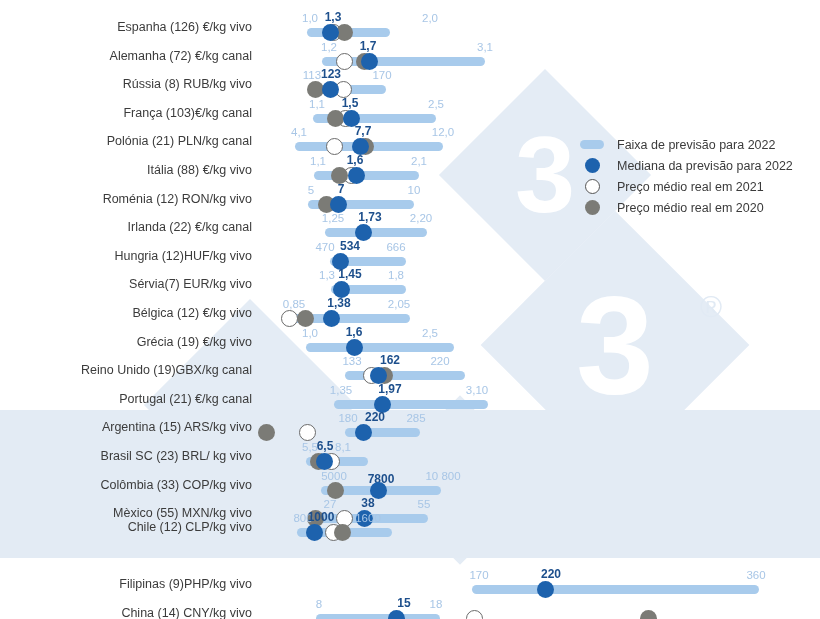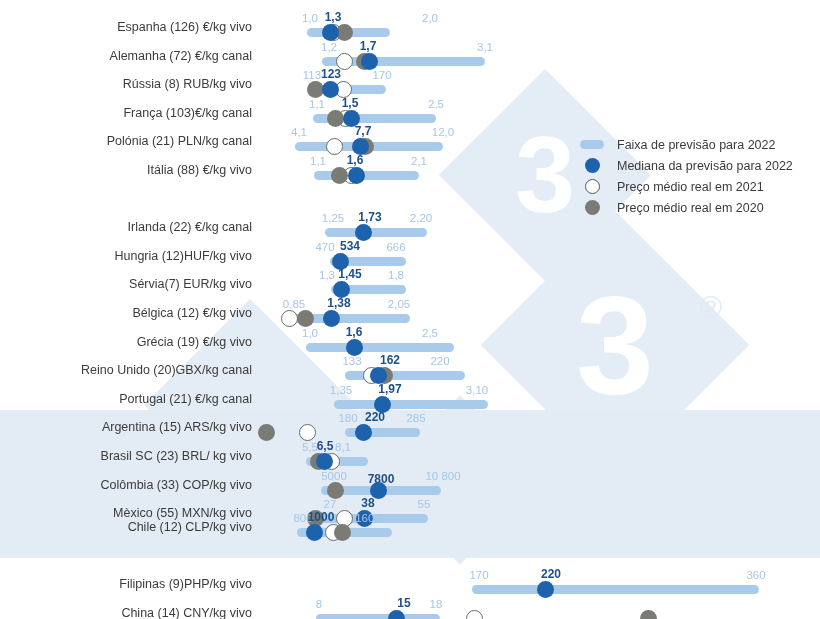--- a/index.html
+++ b/index.html
@@ -122,20 +122,29 @@
     <div class="row" style="top: 153px;">
       <div class="rlabel">Itália (88) €/kg vivo</div>
       <div class="vlab lo" style="left: 318px; top: 2px;">1,1</div>
       <div class="vlab hi" style="left: 419px; top: 2px;">2,1</div>
       <div class="vlab med" style="left: 355px; top: 0px;">1,6</div>
       <div class="bar" style="left: 314px; width: 105px; top: 18px;"></div>
       <div class="dot y2021" style="left: 343px; top: 14px;"></div>
       <div class="dot y2020" style="left: 331px; top: 14px;"></div>
       <div class="dot median" style="left: 348px; top: 14px;"></div>
     </div>
+    <div class="row" style="top: 181.6px;">
+      <div class="rlabel">Roménia (12) RON/kg vivo</div>
+      <div class="vlab lo" style="left: 311px; top: 2px;">5</div>
+      <div class="vlab hi" style="left: 414px; top: 2px;">10</div>
+      <div class="vlab med" style="left: 341px; top: 0px;">7</div>
+      <div class="bar" style="left: 308px; width: 106px; top: 18px;"></div>
+      <div class="dot y2020" style="left: 318px; top: 14px;"></div>
+      <div class="dot median" style="left: 330px; top: 14px;"></div>
+    </div>
     <div class="row" style="top: 210.2px;">
       <div class="rlabel">Irlanda (22) €/kg canal</div>
       <div class="vlab lo" style="left: 333px; top: 2px;">1,25</div>
       <div class="vlab hi" style="left: 421px; top: 2px;">2,20</div>
       <div class="vlab med" style="left: 370px; top: 0px;">1,73</div>
       <div class="bar" style="left: 325px; width: 102px; top: 18px;"></div>
       <div class="dot median" style="left: 355px; top: 14px;"></div>
     </div>
     <div class="row" style="top: 238.8px;">
       <div class="rlabel">Hungria (12)HUF/kg vivo</div>
@@ -165,21 +174,21 @@
     </div>
     <div class="row" style="top: 324.6px;">
       <div class="rlabel">Grécia (19) €/kg vivo</div>
       <div class="vlab lo" style="left: 310px; top: 2px;">1,0</div>
       <div class="vlab hi" style="left: 430px; top: 2px;">2,5</div>
       <div class="vlab med" style="left: 354px; top: 0px;">1,6</div>
       <div class="bar" style="left: 306px; width: 148px; top: 18px;"></div>
       <div class="dot median" style="left: 346px; top: 14px;"></div>
     </div>
     <div class="row" style="top: 353.2px;">
-      <div class="rlabel">Reino Unido (20)GBX/kg canal</div>
+      <div class="rlabel">Reino Unido (19)GBX/kg canal</div>
       <div class="vlab lo" style="left: 352px; top: 2px;">133</div>
       <div class="vlab hi" style="left: 440px; top: 2px;">220</div>
       <div class="vlab med" style="left: 390px; top: 0px;">162</div>
       <div class="bar" style="left: 345px; width: 120px; top: 18px;"></div>
       <div class="dot y2021" style="left: 363px; top: 14px;"></div>
       <div class="dot y2020" style="left: 376px; top: 14px;"></div>
       <div class="dot median" style="left: 370px; top: 14px;"></div>
     </div>
     <div class="row" style="top: 381.8px;">
       <div class="rlabel">Portugal (21) €/kg canal</div>

